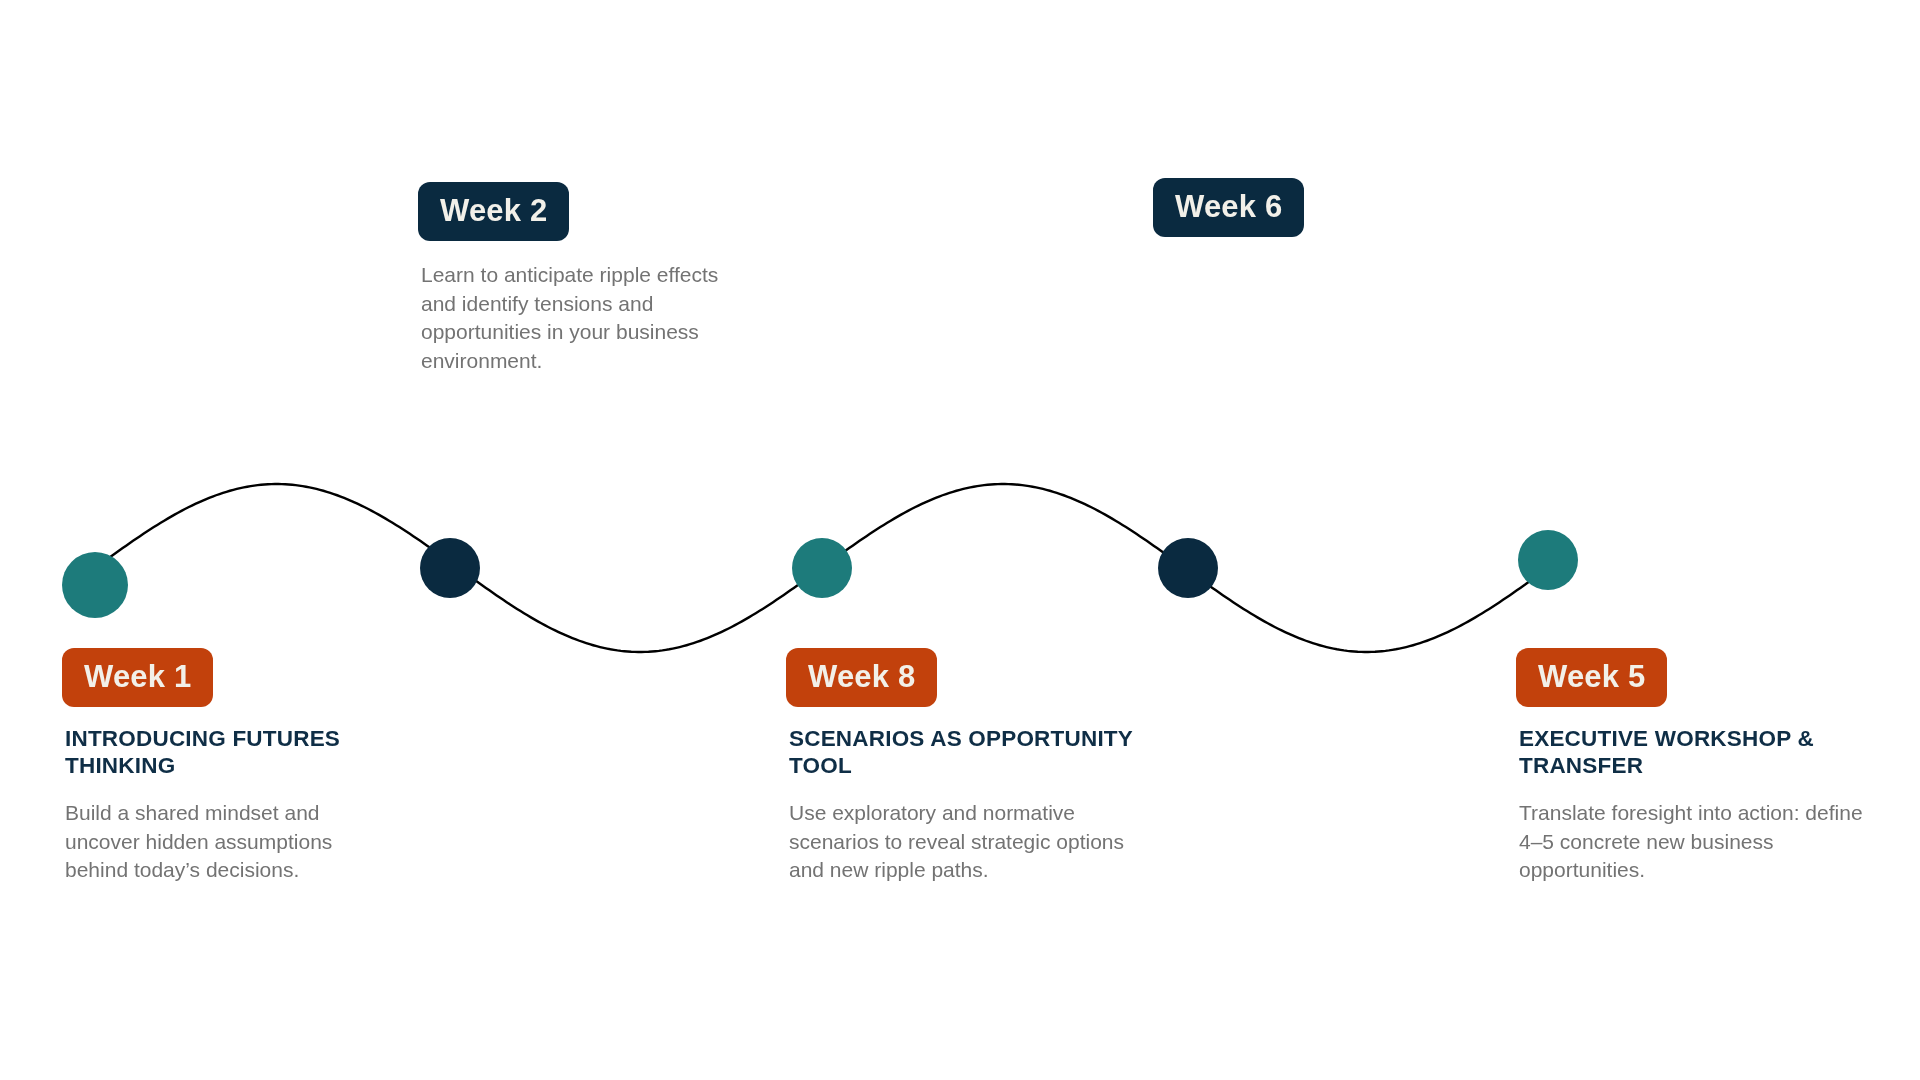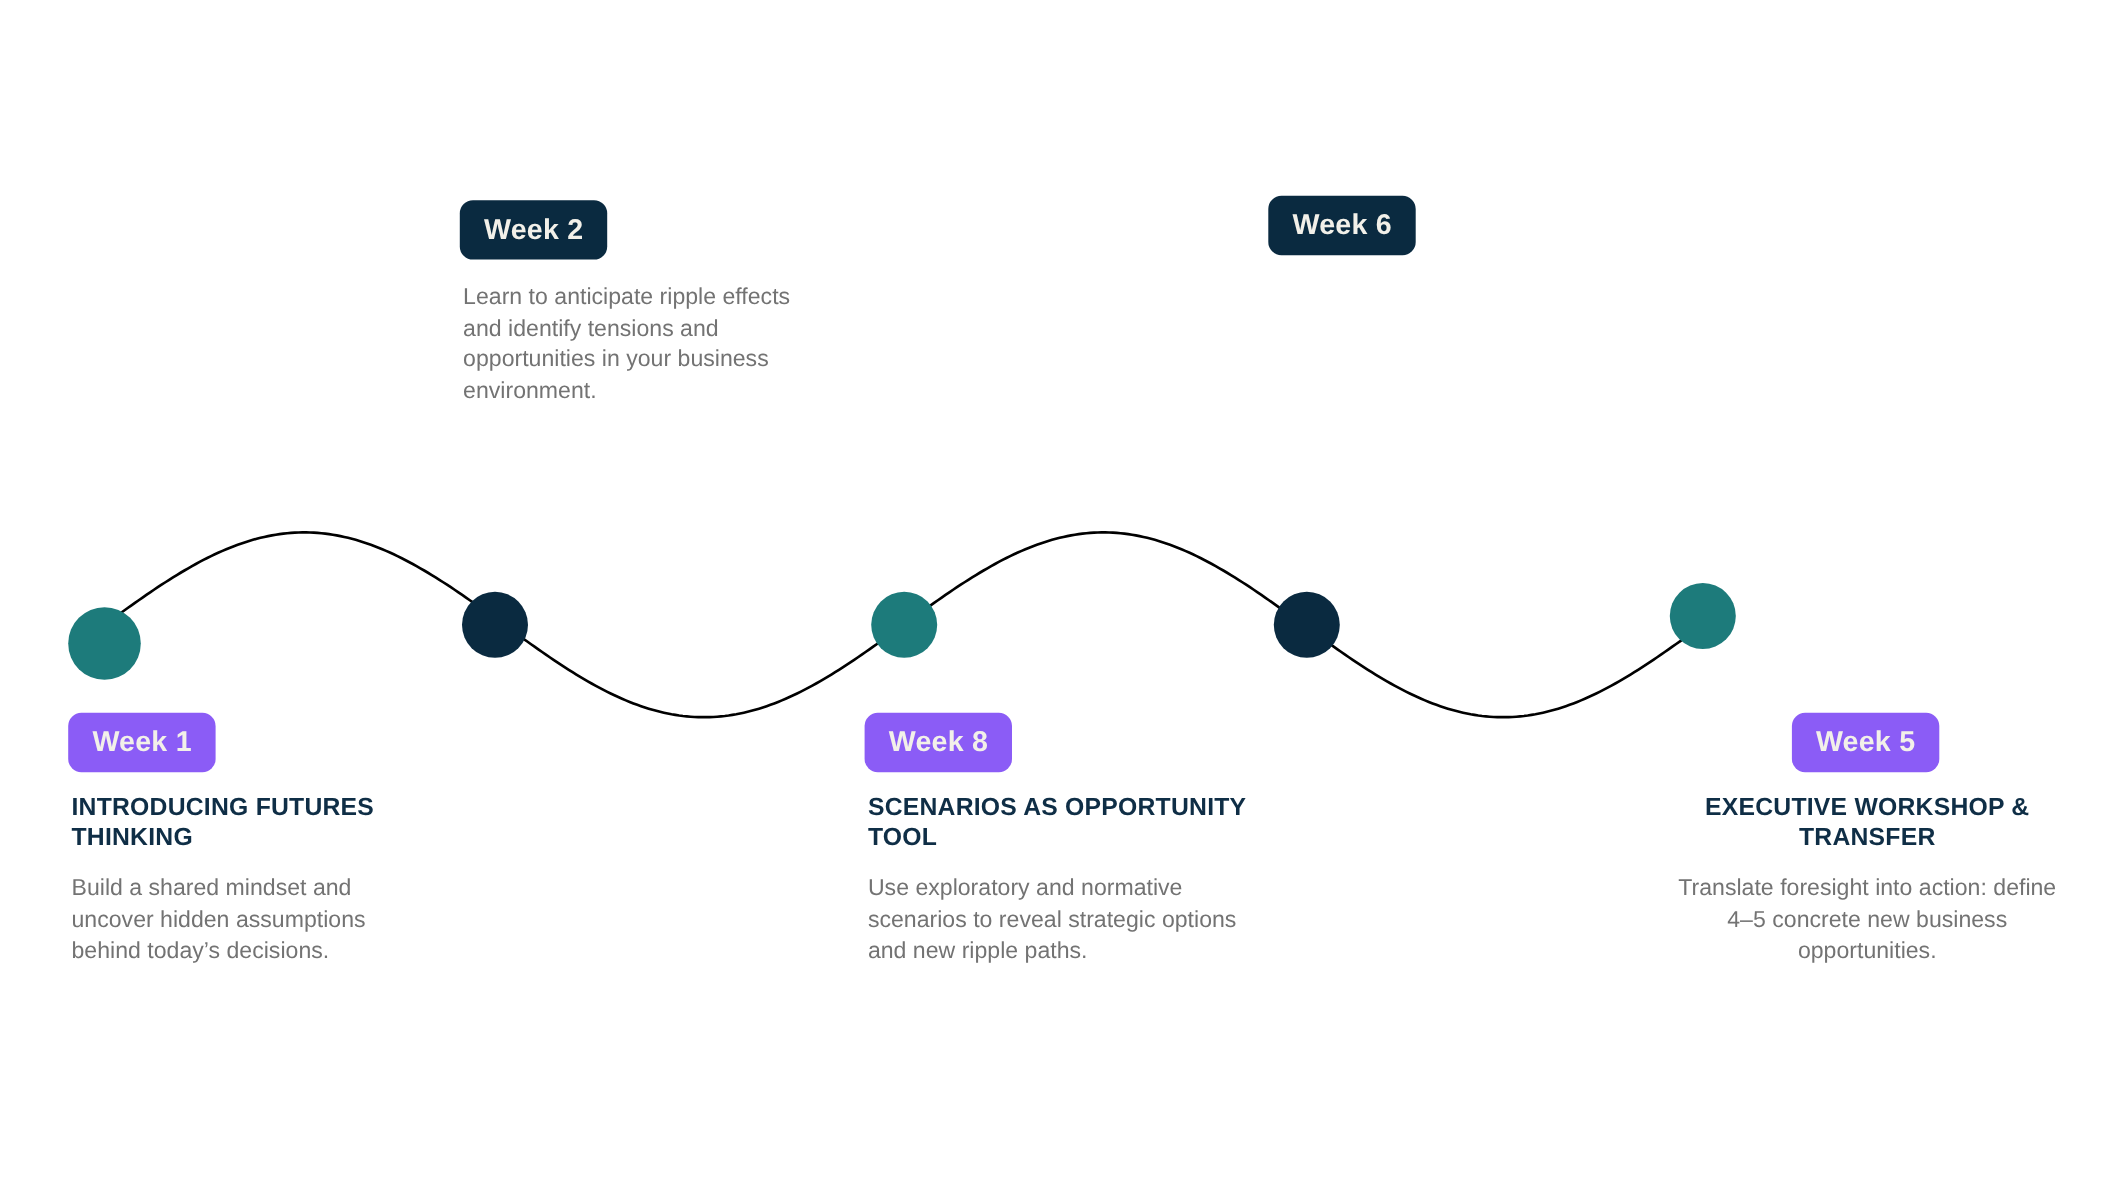--- a/index.html
+++ b/index.html
@@ -39,29 +39,29 @@
 
   .milestone {
     position: absolute;
     box-sizing: border-box;
   }
 
   .week-badge {
     display: inline-block;
     border-radius: 12px;
     padding: 13px 22px 15px 22px;
-    font-size: 26px;
+    font-size: 31px;
     font-weight: bold;
     letter-spacing: 0.2px;
     line-height: 1;
     color: #F2F0E9;
     white-space: nowrap;
   }
 
-  .badge-teal { background: #8b5cf6; }
+  .badge-teal { background: #c2410c; }
   .badge-navy { background: #0A2A40; }
 
   .m-title {
     margin: 19px 0 0 3px;
     font-size: 22.5px;
     font-weight: bold;
     line-height: 1.18;
     letter-spacing: 0.2px;
     color: #0F2E46;
     text-transform: uppercase;
@@ -89,16 +89,16 @@
       <div class="node" style="left: 420px; top: 538px; width: 60px; height: 60px; background: rgb(10, 42, 64);"></div>
       <div class="node" style="left: 792px; top: 538px; width: 60px; height: 60px; background: rgb(29, 123, 123);"></div>
       <div class="node" style="left: 1158px; top: 538px; width: 60px; height: 60px; background: rgb(10, 42, 64);"></div>
       <div class="node" style="left: 1518px; top: 530px; width: 60px; height: 60px; background: rgb(29, 123, 123);"></div>
     </div>
   <div id="milestones">
       <div class="milestone" style="left: 62px; top: 648px; width: 330px;"><div class="week-badge badge-teal">Week 1</div><div class="m-title">INTRODUCING FUTURES THINKING</div><div class="m-desc">Build a shared mindset and uncover hidden assumptions behind today’s decisions.</div></div>
       <div class="milestone" style="left: 418px; top: 182px; width: 330px;"><div class="week-badge badge-navy">Week 2</div><div class="m-desc">Learn to anticipate ripple effects and identify tensions and opportunities in your business environment.</div></div>
       <div class="milestone" style="left: 786px; top: 648px; width: 350px;"><div class="week-badge badge-teal">Week 8</div><div class="m-title">SCENARIOS AS OPPORTUNITY TOOL</div><div class="m-desc">Use exploratory and normative scenarios to reveal strategic options and new ripple paths.</div></div>
       <div class="milestone" style="left: 1153px; top: 178px; width: 340px;"><div class="week-badge badge-navy">Week 6</div></div>
-      <div class="milestone" style="left: 1516px; top: 648px; width: 360px; text-align: center;"><div class="week-badge badge-teal">Week 5</div><div class="m-title">EXECUTIVE WORKSHOP &amp; TRANSFER</div><div class="m-desc">Translate foresight into action: define 4–5 concrete new business opportunities.</div></div>
+      <div class="milestone" style="left: 1516px; top: 648px; width: 360px;"><div class="week-badge badge-teal">Week 5</div><div class="m-title">EXECUTIVE WORKSHOP &amp; TRANSFER</div><div class="m-desc">Translate foresight into action: define 4–5 concrete new business opportunities.</div></div>
     </div>
 
 </div>
 
 </body></html>

